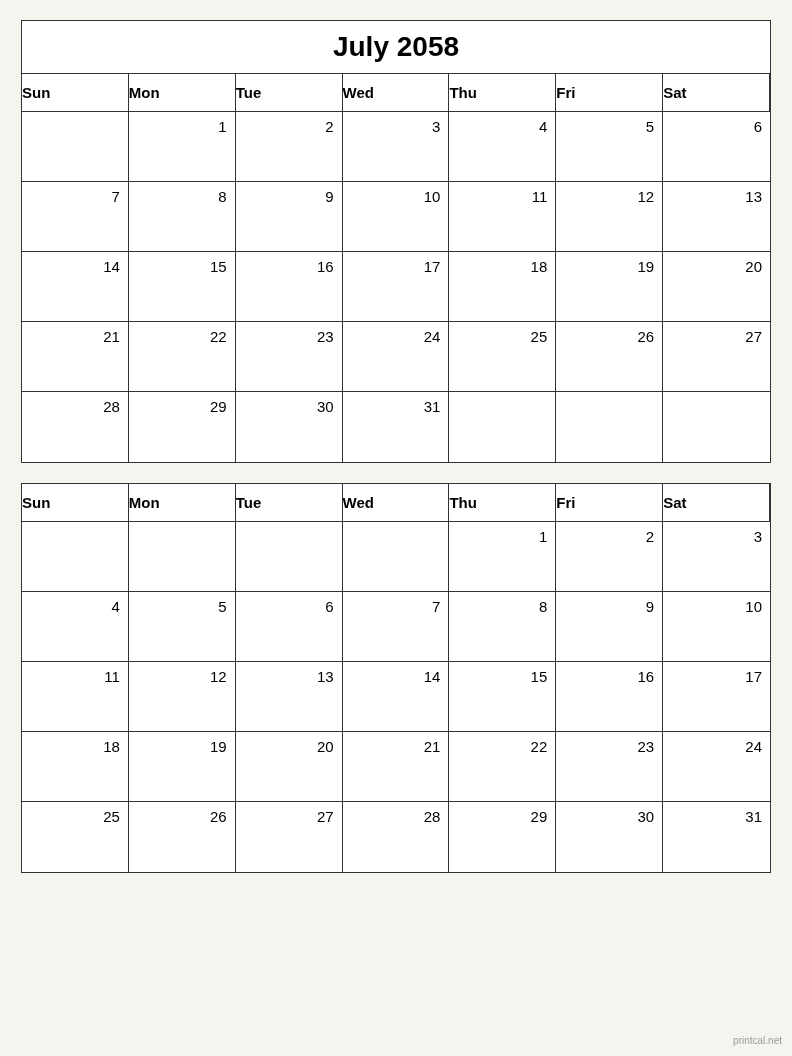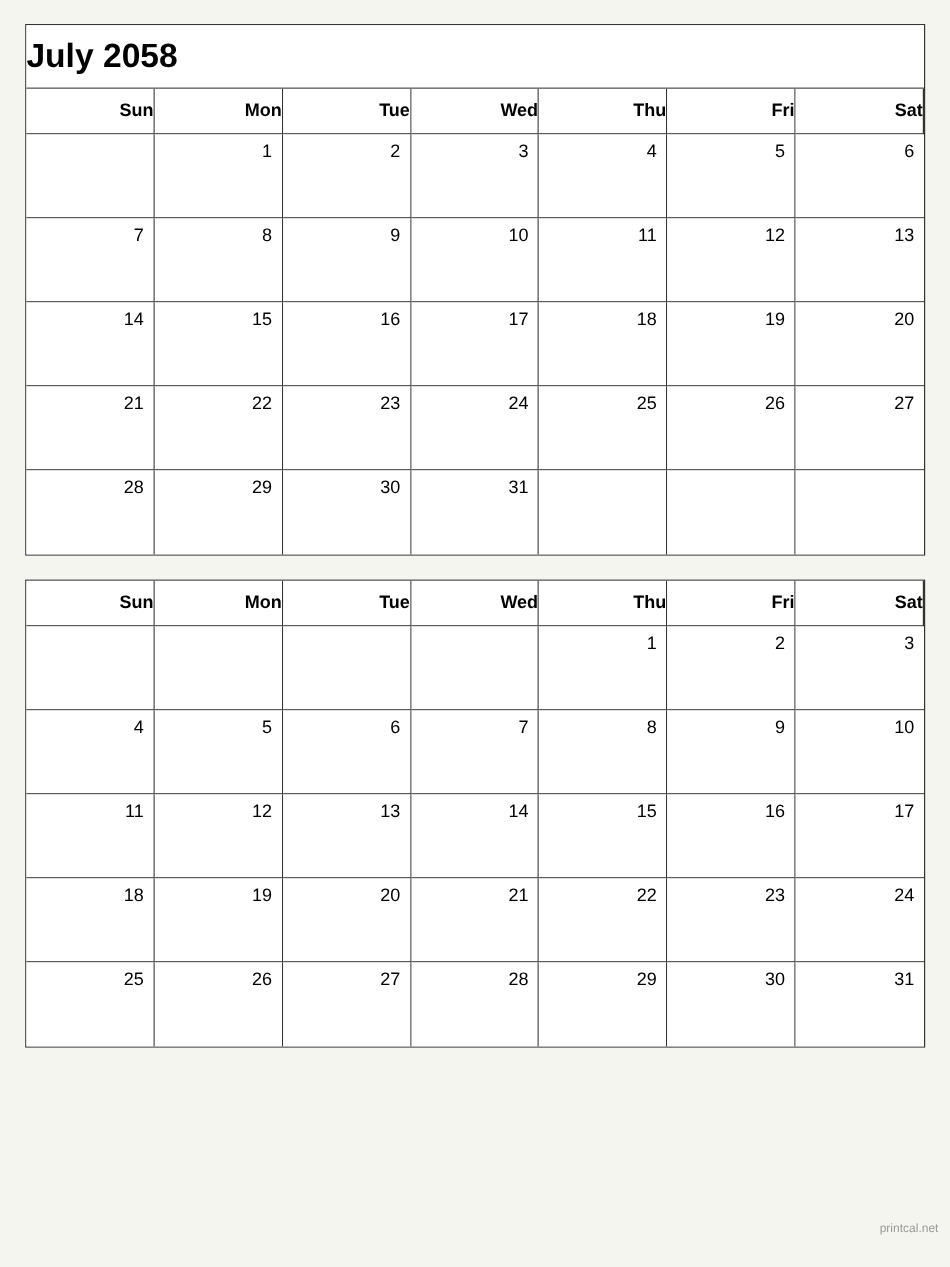--- a/index.html
+++ b/index.html
@@ -20,35 +20,36 @@
       gap: 20px;
     }
 
     .calendar {
       width: 750px;
       border: 1.5px solid #333;
       background: #fff;
     }
 
     .calendar-title {
+      text-align: center;
       font-size: 28px;
       font-weight: bold;
       padding: 10px 0;
       border-bottom: 1.5px solid #333;
       background: #fff;
     }
 
     .calendar-grid {
       display: grid;
       grid-template-columns: repeat(7, 1fr);
       width: 100%;
     }
 
     .day-header {
-      text-align: right;
+      text-align: left;
       font-size: 15px;
       font-weight: bold;
       padding: 10px 0;
       border-bottom: 1.5px solid #333;
       border-right: 1px solid #333;
       background: #fff;
     }
 
     .day-header:last-child {
       border-right: none;
@@ -68,21 +69,21 @@
     .day-cell:nth-child(7n) {
       border-right: none;
     }
 
     .day-cell.empty {
       background: #fff;
     }
 
     .watermark {
       position: fixed;
-      bottom: 26px;
+      bottom: 10px;
       right: 10px;
       font-size: 10px;
       color: #999;
     }
   </style>
 </head>
 <body>
 
 <div class="calendar">
   <div class="calendar-title">July 2058</div>

